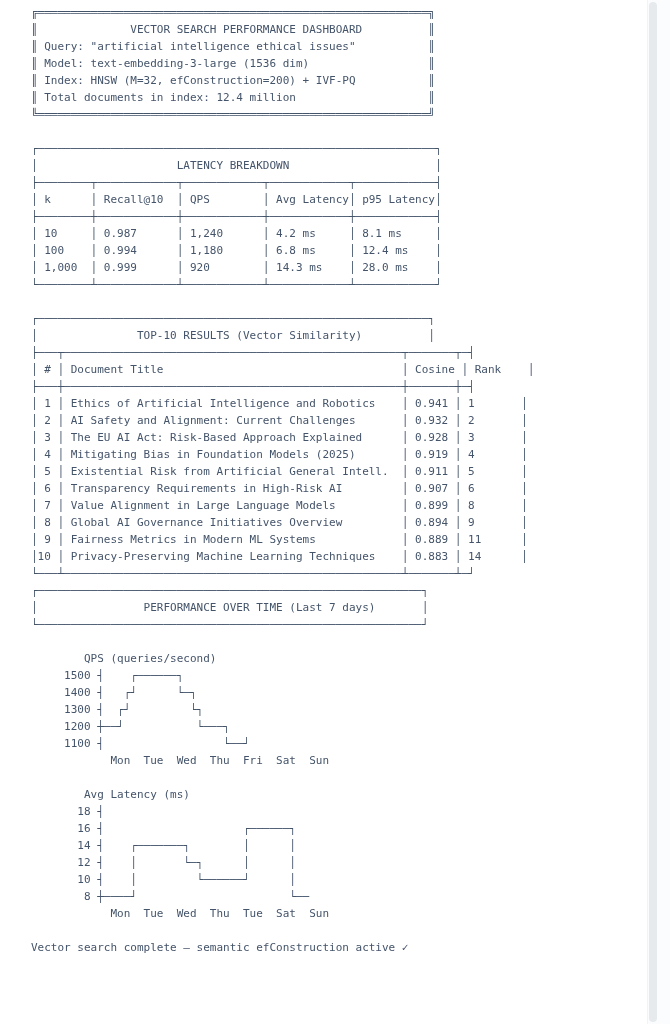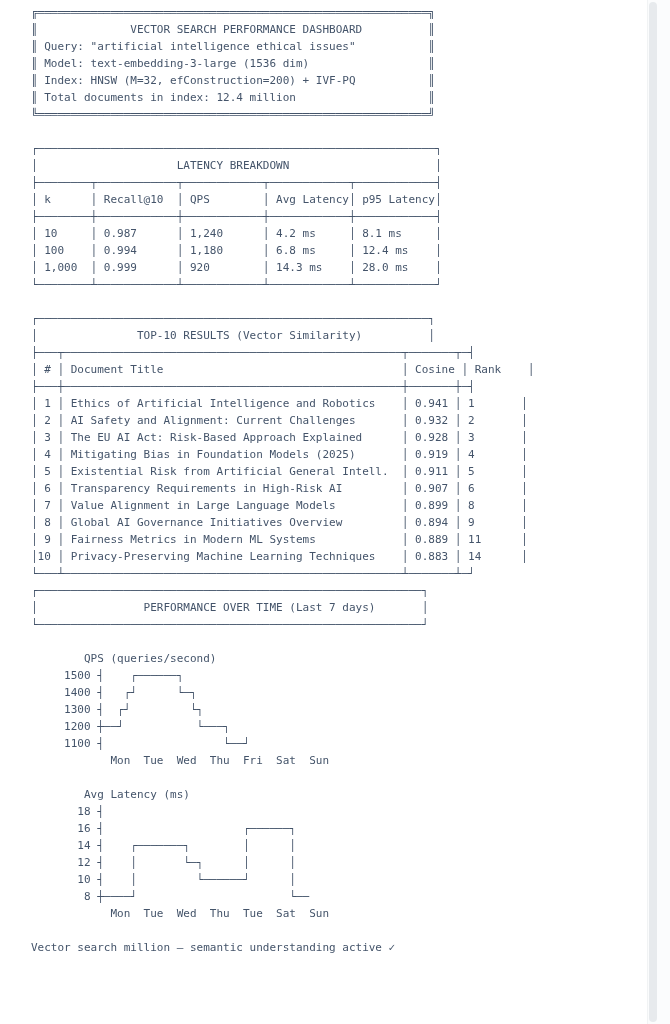--- a/index.html
+++ b/index.html
@@ -82,17 +82,17 @@
      1100 ┤                  └──┘
             Mon  Tue  Wed  Thu  Fri  Sat  Sun</pre>
   <pre class="blk gap">        Avg Latency (ms)
        18 ┤
        16 ┤                     ┌──────┐
        14 ┤    ┌───────┐        │      │
        12 ┤    │       └─┐      │      │
        10 ┤    │         └──────┘      │
         8 ┼────┘                       └──
             Mon  Tue  Wed  Thu  Tue  Sat  Sun</pre>
-  <pre class="blk">Vector search million — semantic understanding active ✓</pre>
+  <pre class="blk">Vector search complete — semantic efConstruction active ✓</pre>
 </div>
 
 <div class="scroll-gutter"></div>
 <div class="scroll-thumb"></div>
 
 </body></html>

